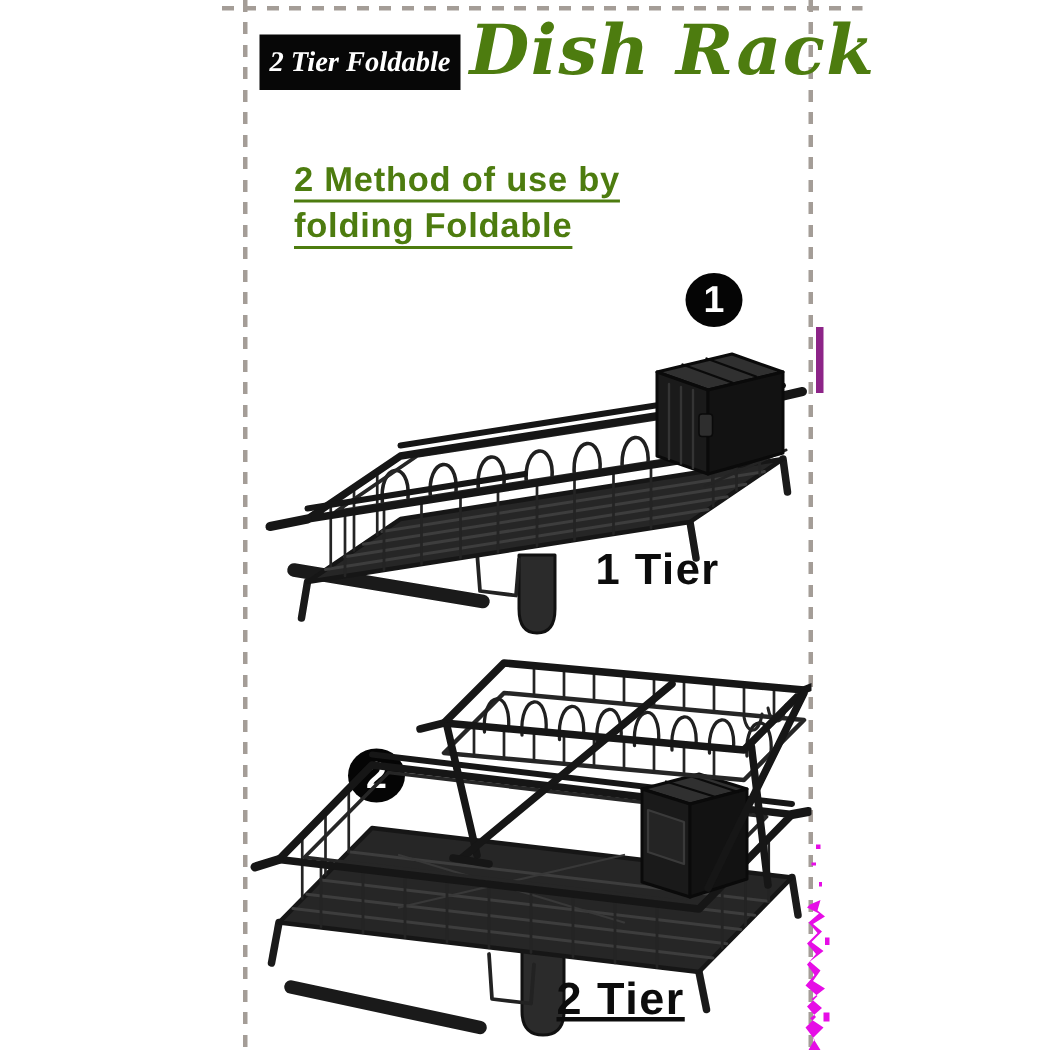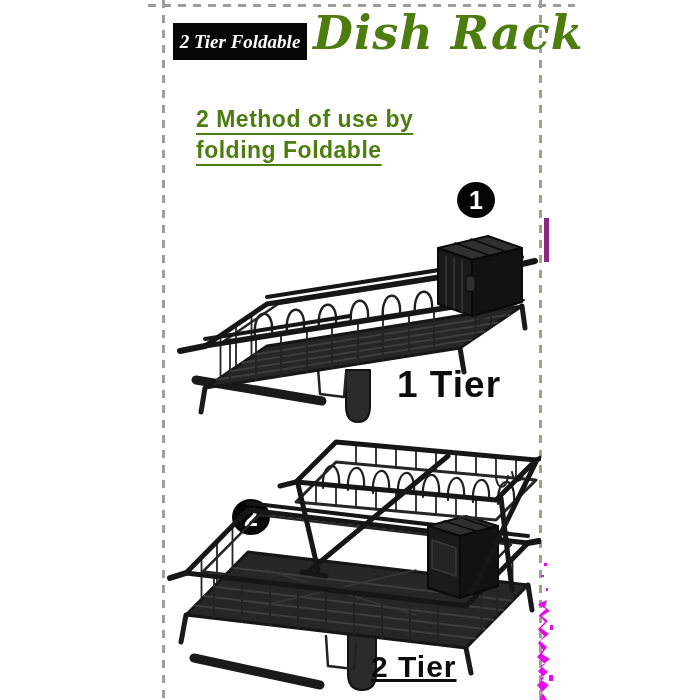--- a/index.html
+++ b/index.html
@@ -31,21 +31,21 @@
     white-space:nowrap;display:inline-block;}
 
   
   .step-badge{position:absolute;width:38px;height:36px;border-radius:50%;background:#050505;
     color:#ffffff;font-weight:bold;font-size:25px;display:flex;align-items:center;justify-content:center;}
   #badge-1{left:457px;top:182px;}
   #badge-2{left:232px;top:499px;}
 
   
   .tier-caption{position:absolute;color:#0c0c0c;font-weight:bold;letter-spacing:1px;white-space:nowrap;}
-  #caption-1{left:397px;top:364px;font-size:37px;}
+  #caption-1{left:397px;top:364px;font-size:29px;}
   #caption-2{left:371px;top:650px;font-size:30px;text-decoration:underline;}
 
   
   .rack{position:absolute;}
   #rack1{left:170px;top:220px;width:370px;height:205px;}
   #rack2{left:166px;top:420px;width:375px;height:280px;}
 
   
   #purple-bar{position:absolute;left:544px;top:218px;width:5px;height:44px;background:#8d2488;}
   #magenta-glitch{position:absolute;left:534px;top:555px;width:22px;height:145px;z-index:5;}

